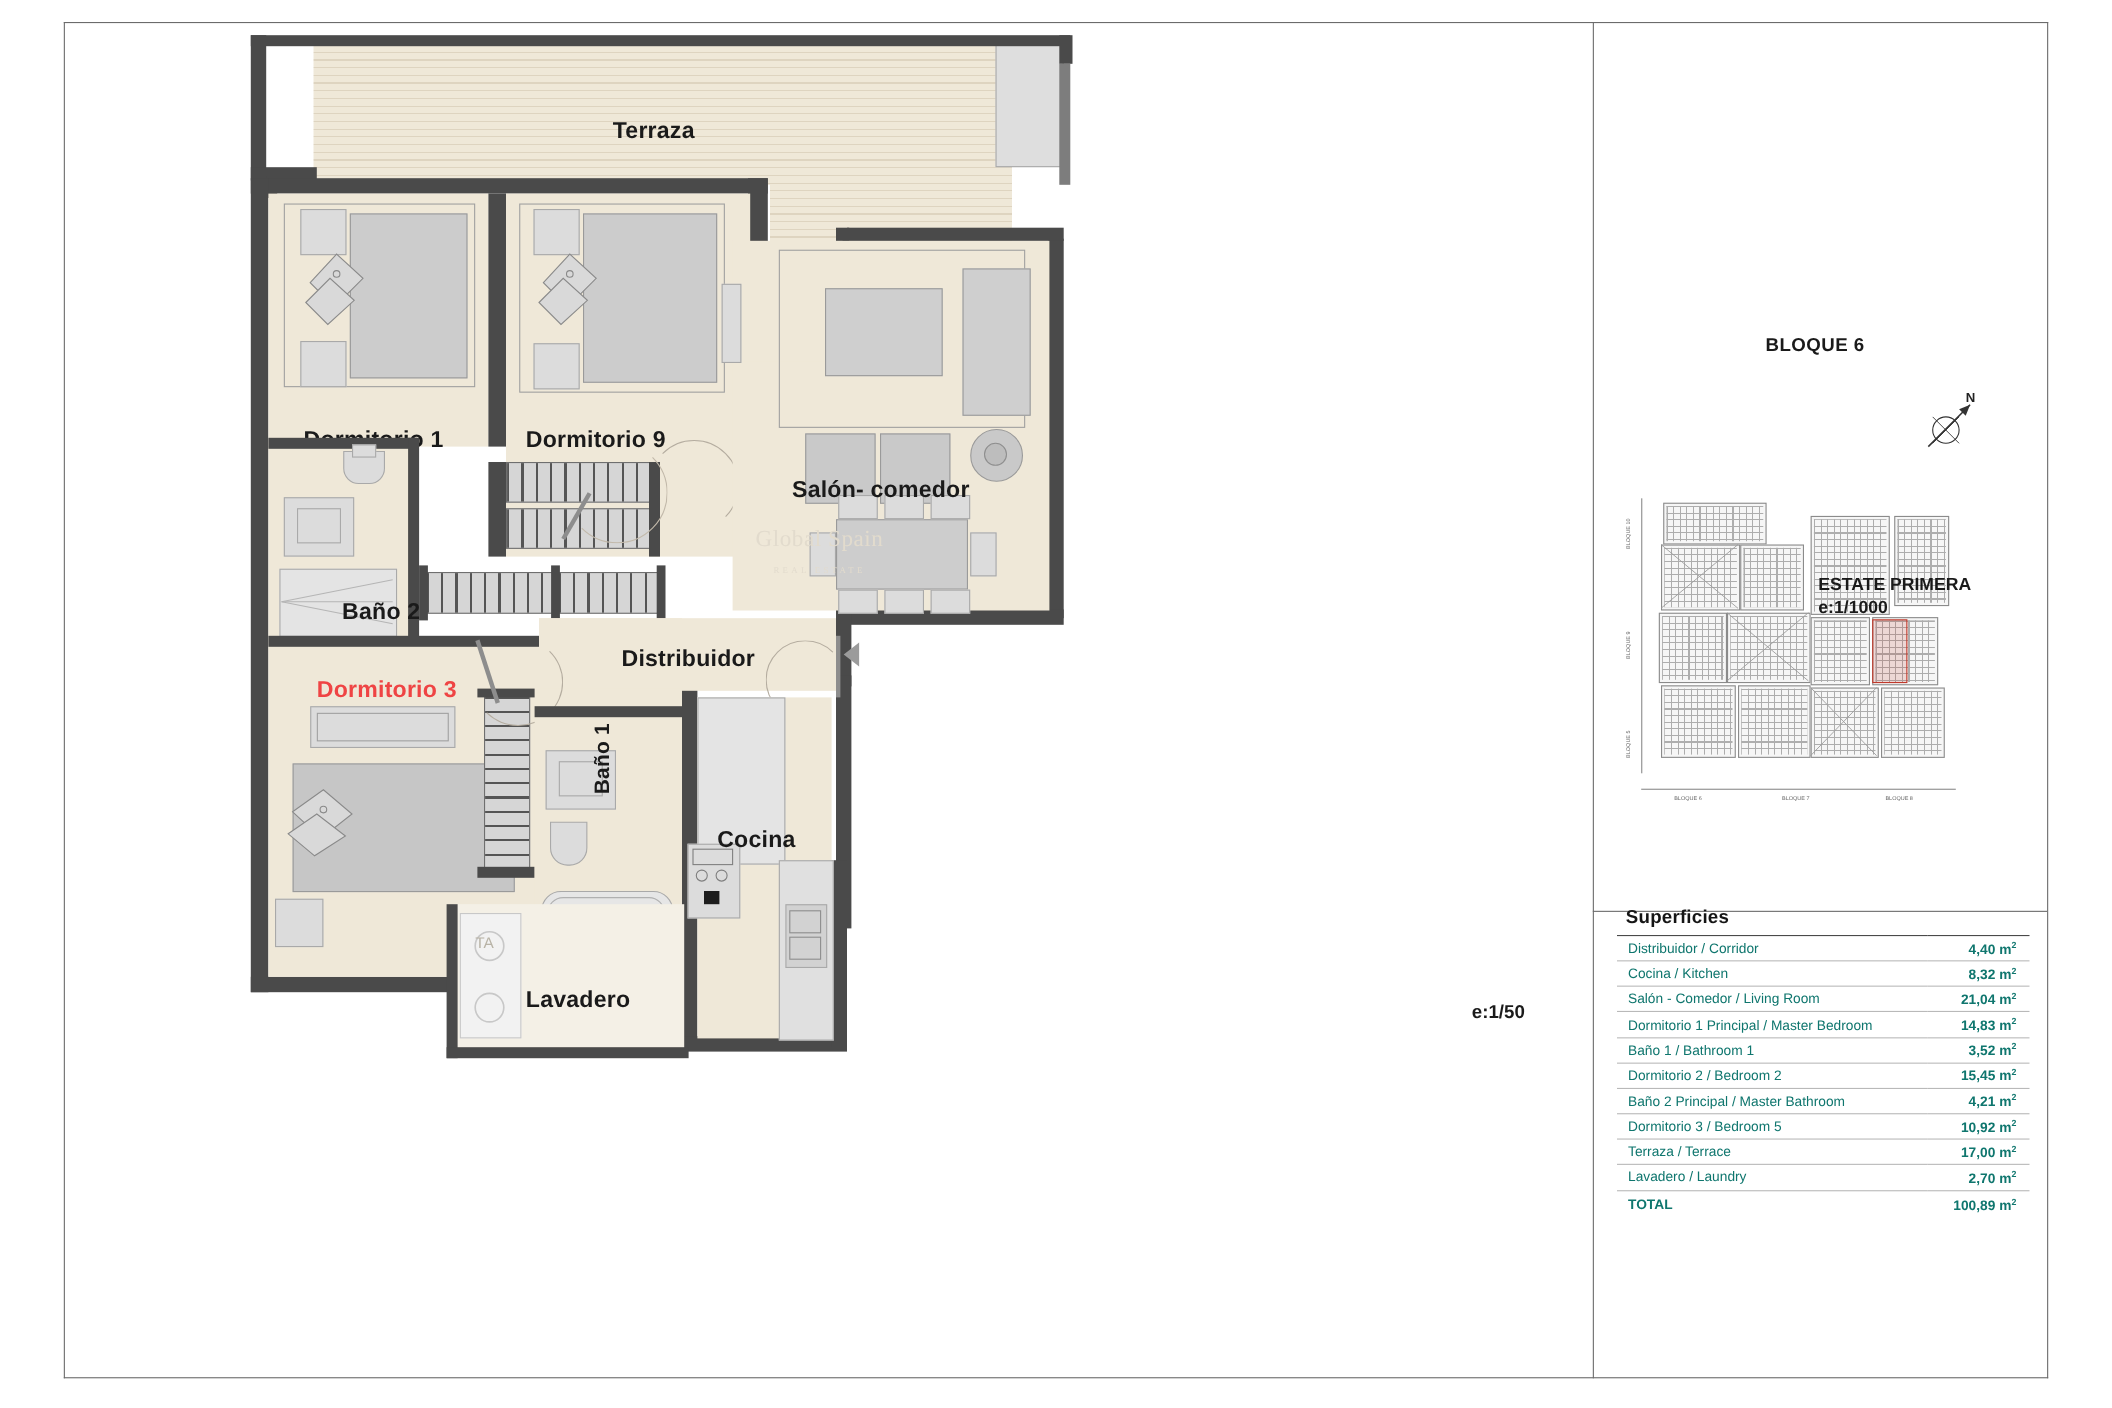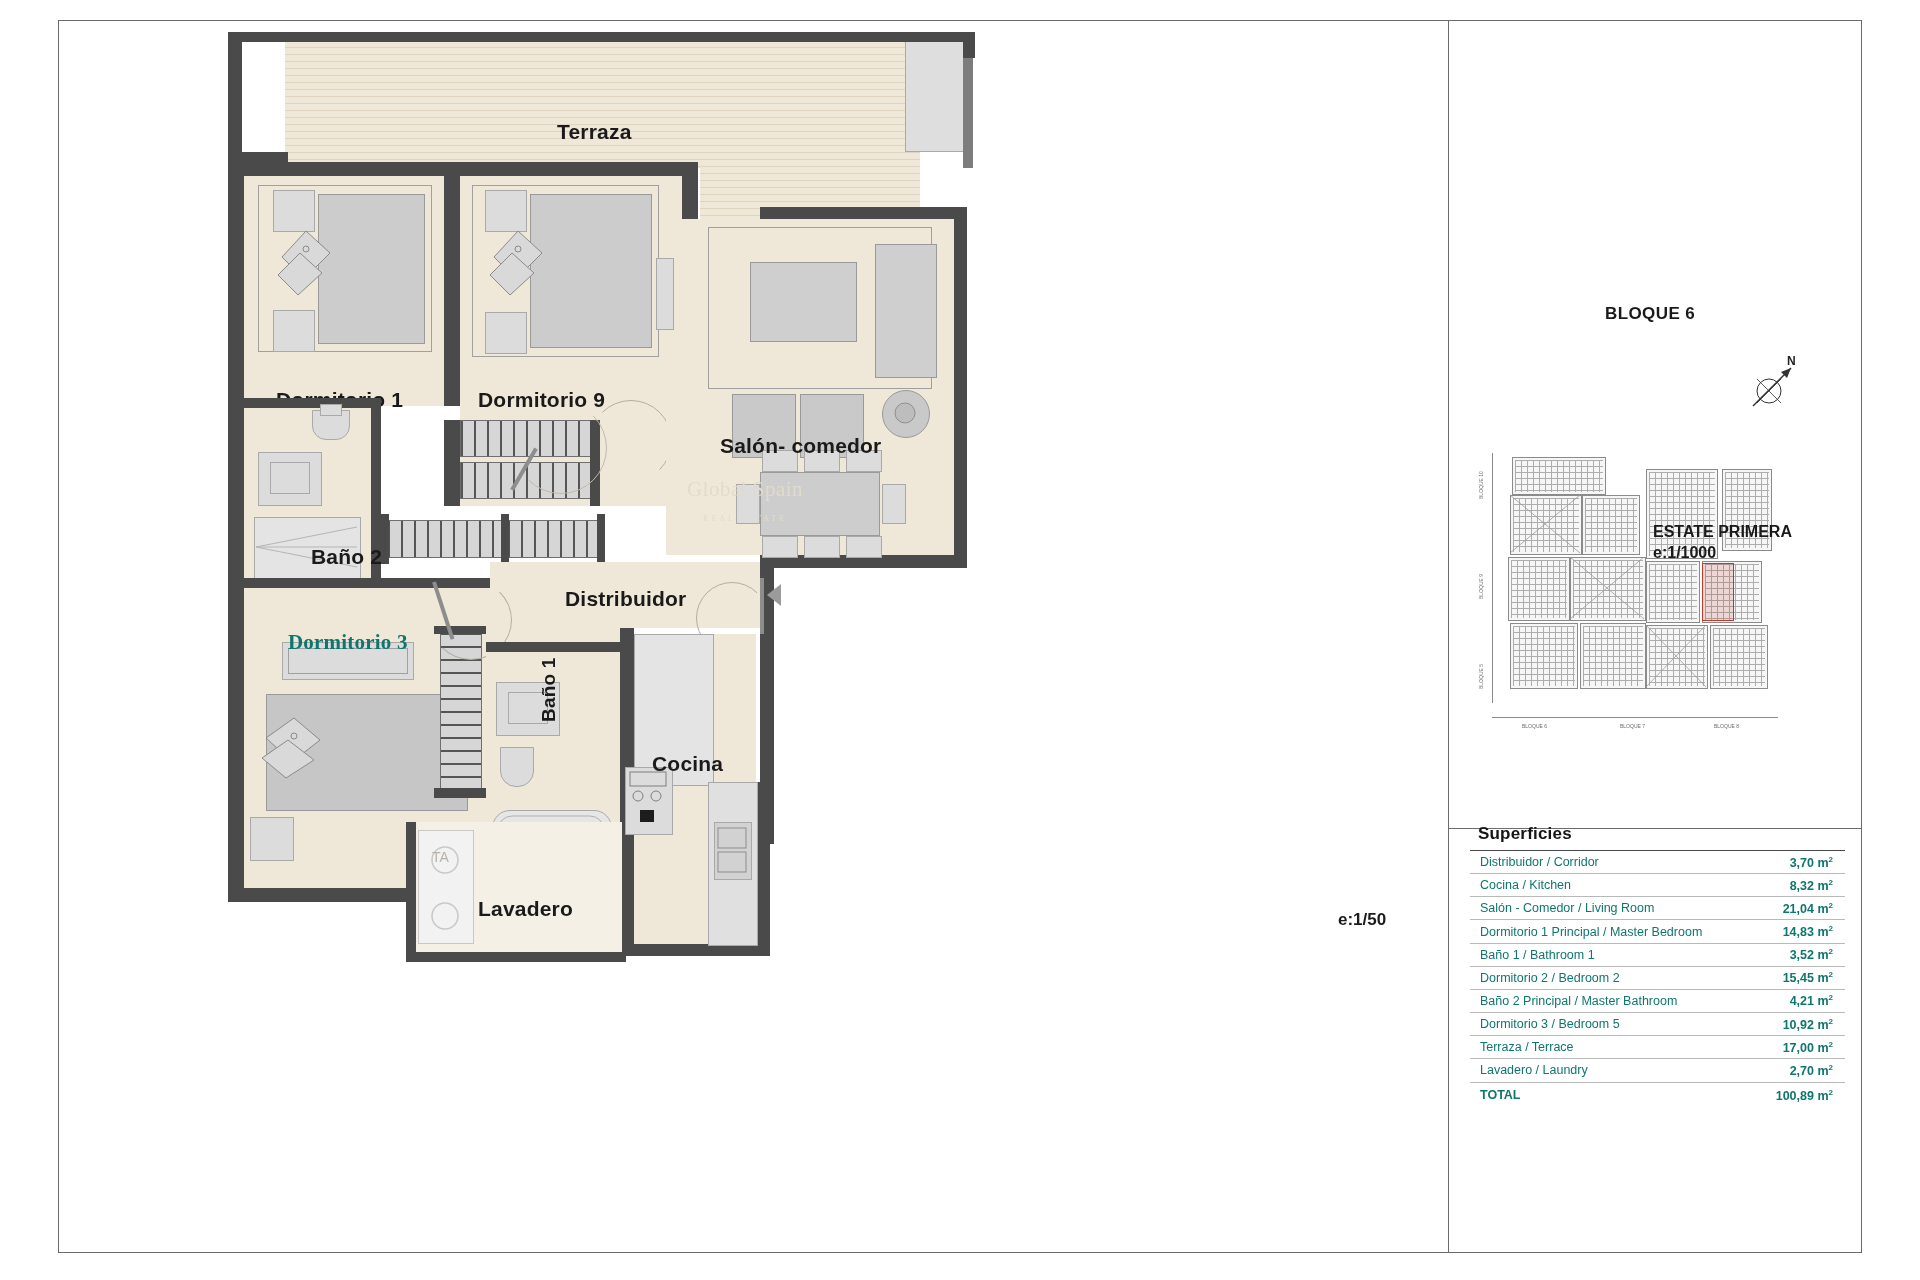--- a/index.html
+++ b/index.html
@@ -263,21 +263,21 @@
     <div class="terrace-lines" style="left:640px; top:18px; width:220px; height:230px;"></div>
     <div class="furn-light" style="left:845px; top:18px; width:60px; height:110px; background:#dedede;"></div>
 
     <div class="wall" style="left:168px; top:10px; width:745px; height:10px;"></div>
     <div class="wall" style="left:168px; top:10px; width:14px; height:130px;"></div>
     <div class="wall" style="left:903px; top:10px; width:12px; height:26px;"></div>
     <div class="wall-light" style="left:903px; top:36px; width:10px; height:110px;"></div>
     <div class="wall" style="left:168px; top:130px; width:60px; height:12px;"></div>
     <div class="wall" style="left:182px; top:138px; width:10px; height:20px;"></div>
 
-    <div class="label label-lg" style="left:497px; top:98px;">Terraza</div>
+    <div class="label label-lg" style="left:497px; top:85px;">Terraza</div>
 
     <div class="wall" style="left:168px; top:140px; width:470px; height:14px;"></div>
     <div class="wall" style="left:620px; top:140px; width:18px; height:120px;"></div>
 
     <div class="wall" style="left:168px; top:140px; width:16px; height:740px;"></div>
 
     <div class="wall" style="left:168px; top:866px; width:400px; height:14px;"></div>
 
     <div class="wall" style="left:893px; top:195px; width:14px; height:345px;"></div>
     <div class="wall" style="left:710px; top:185px; width:197px; height:12px;"></div>
@@ -342,21 +342,21 @@
     <div class="wall" style="left:184px; top:556px; width:340px; height:10px;"></div>
     <div class="furn-light" style="left:222px; top:620px; width:130px; height:36px;"></div>
     <div class="furn-outline" style="left:228px; top:626px; width:118px; height:24px;"></div>
     <div class="furn" style="left:206px; top:672px; width:200px; height:115px; background:#c6c6c6;"></div>
     <div class="furn-light" style="left:190px; top:795px; width:42px; height:42px;"></div>
     <svg style="position:absolute;left:198px;top:690px;width:80px;height:72px;">
       <polygon points="8,26 36,6 62,28 34,50" fill="#d9d9d9" stroke="#8a8a8a" stroke-width="1"></polygon>
       <polygon points="4,46 30,28 56,48 28,66" fill="#d9d9d9" stroke="#8a8a8a" stroke-width="1"></polygon>
       <circle cx="36" cy="24" r="3" fill="none" stroke="#8a8a8a" stroke-width="1"></circle>
     </svg>
-    <div class="label label-lg" style="left:228px; top:608px; color:#0f766e;font-family:Liberation Serif, serif;">Dormitorio 3</div>
+    <div class="label label-lg" style="left:228px; top:594px; color:#ef4444;">Dormitorio 3</div>
 
     <div class="closet" style="left:327px; top:498px; width:116px; height:36px;">
         <div class="closet-hatch"></div>
       </div>
     <div class="closet" style="left:447px; top:498px; width:92px; height:36px;">
         <div class="closet-hatch"></div>
       </div>
     <div class="wall" style="left:321px; top:492px; width:8px; height:50px;"></div>
     <div class="wall" style="left:441px; top:492px; width:8px; height:50px;"></div>
     <div class="wall" style="left:537px; top:492px; width:8px; height:50px;"></div>
@@ -541,21 +541,21 @@
       <div>ESTATE PRIMERA</div>
       <div>e:1/1000</div>
     </div>
 
     <div id="superficies">
       <h2>Superficies</h2>
       <table>
         <tbody>
           <tr>
             <td>Distribuidor / Corridor</td>
-            <td class="val"><span>3,70 m</span><sup>2</sup></td>
+            <td class="val"><span>4,40 m</span><sup>2</sup></td>
           </tr>
           <tr>
             <td>Cocina / Kitchen</td>
             <td class="val"><span>8,32 m</span><sup>2</sup></td>
           </tr>
           <tr>
             <td>Salón - Comedor / Living Room</td>
             <td class="val"><span>21,04 m</span><sup>2</sup></td>
           </tr>
           <tr>

